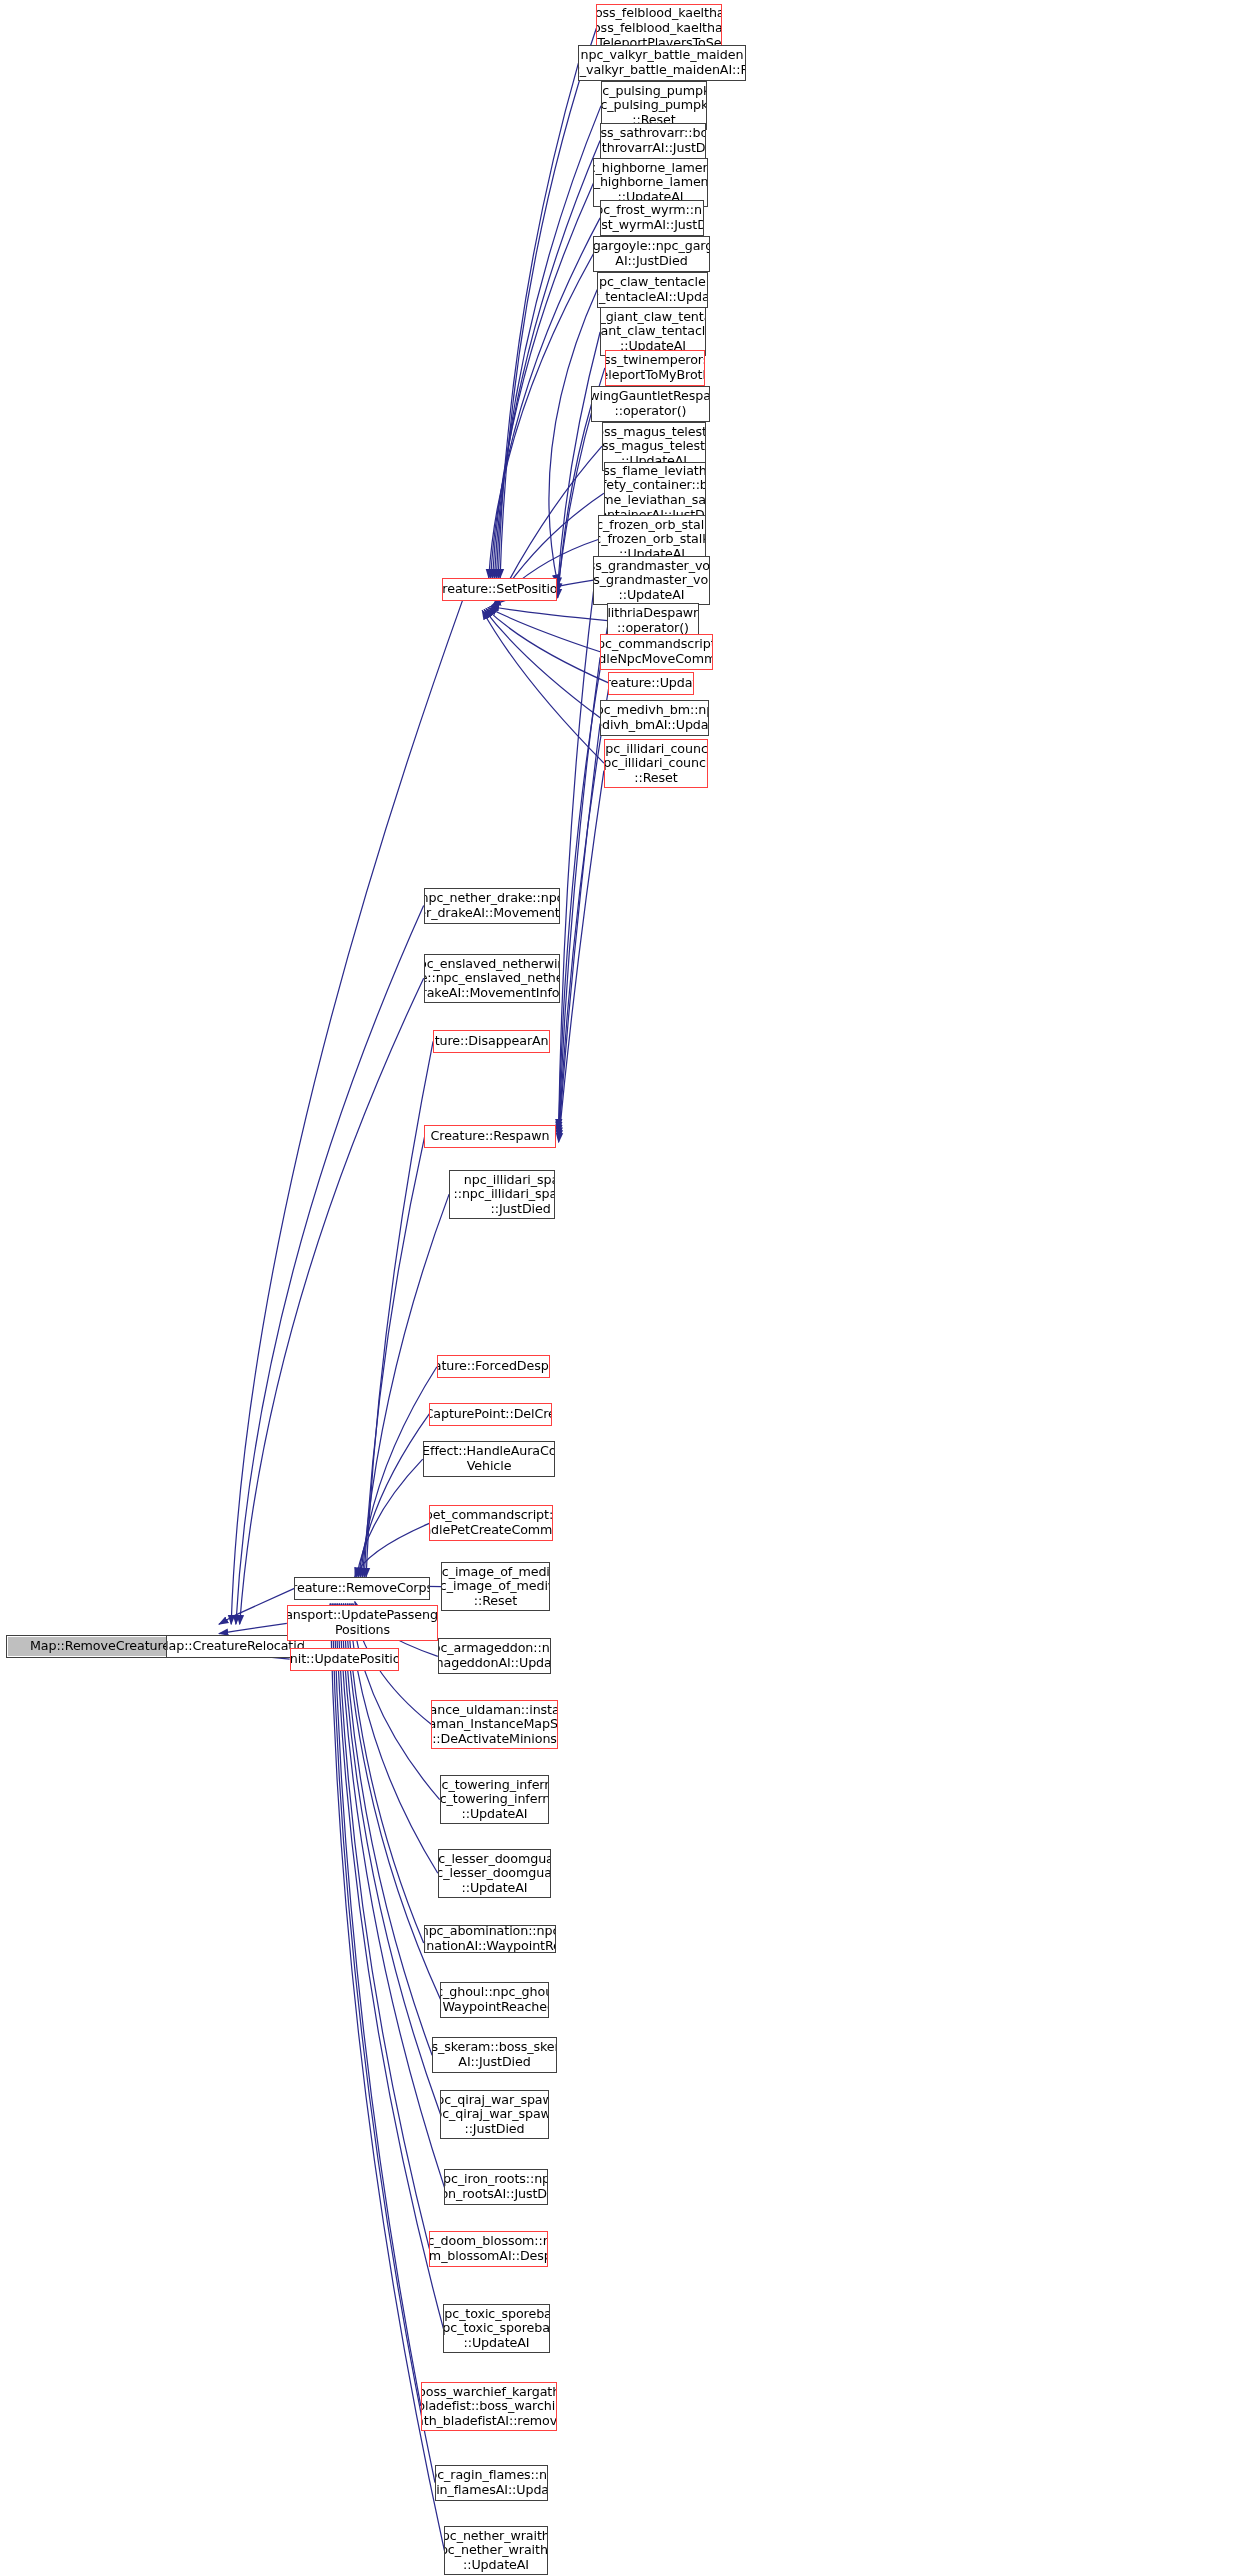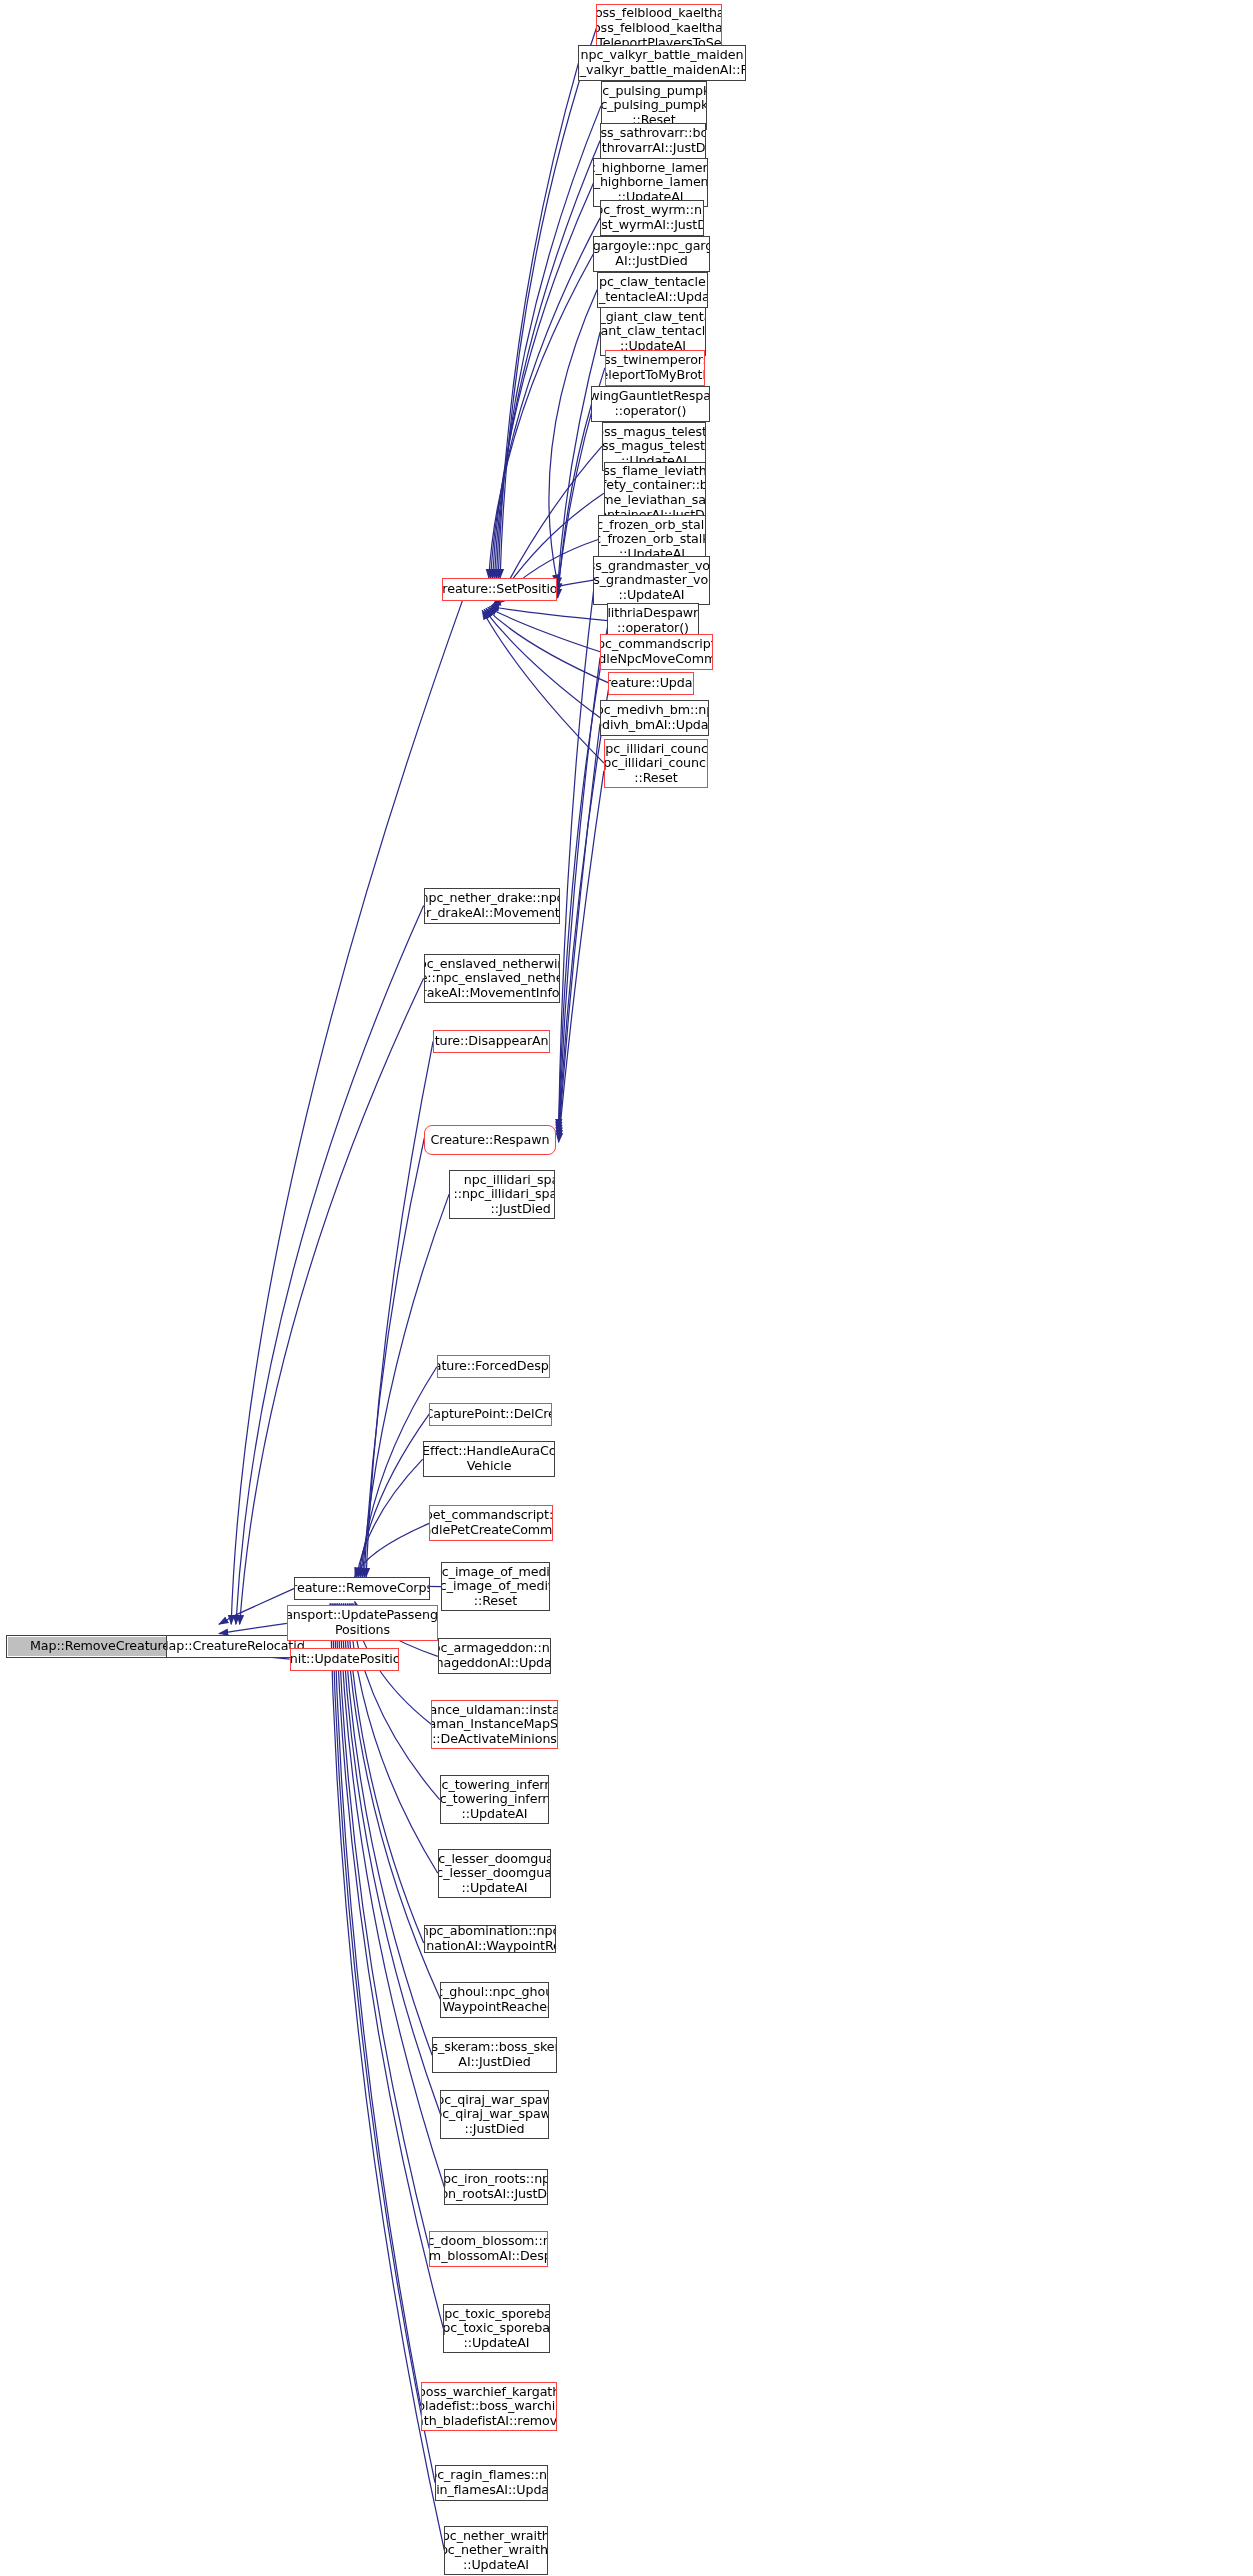--- a/index.html
+++ b/index.html
@@ -114,21 +114,21 @@
       <div class="node red" style="left: 287px; top: 1605px; width: 151px; height: 36px;">Transport::UpdatePassenger
 Positions</div>
       <div class="node red" style="left: 290px; top: 1648px; width: 109px; height: 22.6px;">Unit::UpdatePosition</div>
       <div class="node red" style="left: 442px; top: 578px; width: 115px; height: 22.6px;">Creature::SetPosition</div>
       <div class="node" style="left: 424px; top: 888px; width: 136px; height: 36px;">npc_nether_drake::npc
 _nether_drakeAI::MovementInform</div>
       <div class="node" style="left: 424px; top: 954px; width: 136px; height: 49px;">npc_enslaved_netherwing
 _drake::npc_enslaved_netherwing
 _drakeAI::MovementInform</div>
       <div class="node red" style="left: 433px; top: 1030px; width: 117px; height: 22.6px;">Creature::DisappearAndDie</div>
-      <div class="node red" style="left: 424px; top: 1125px; width: 132px; height: 30px; border-radius: 8px;">Creature::Respawn</div>
+      <div class="node red" style="left: 424px; top: 1125px; width: 132px; height: 23px;">Creature::Respawn</div>
       <div class="node" style="left: 449px; top: 1170px; width: 106px; height: 49px; padding-left: 40px;">npc_illidari_spawn
 ::npc_illidari_spawnAI
 ::JustDied</div>
       <div class="node red" style="left: 437px; top: 1355px; width: 113px; height: 22.6px;">Creature::ForcedDespawn</div>
       <div class="node red" style="left: 429px; top: 1403px; width: 123px; height: 22.6px;">OPvPCapturePoint::DelCreature</div>
       <div class="node" style="left: 423px; top: 1441px; width: 132px; height: 36px;">AuraEffect::HandleAuraControl
 Vehicle</div>
       <div class="node red" style="left: 429px; top: 1505px; width: 124px; height: 36px;">pet_commandscript::
 HandlePetCreateCommand</div>
       <div class="node" style="left: 441px; top: 1562px; width: 109px; height: 49px;">npc_image_of_medivh

